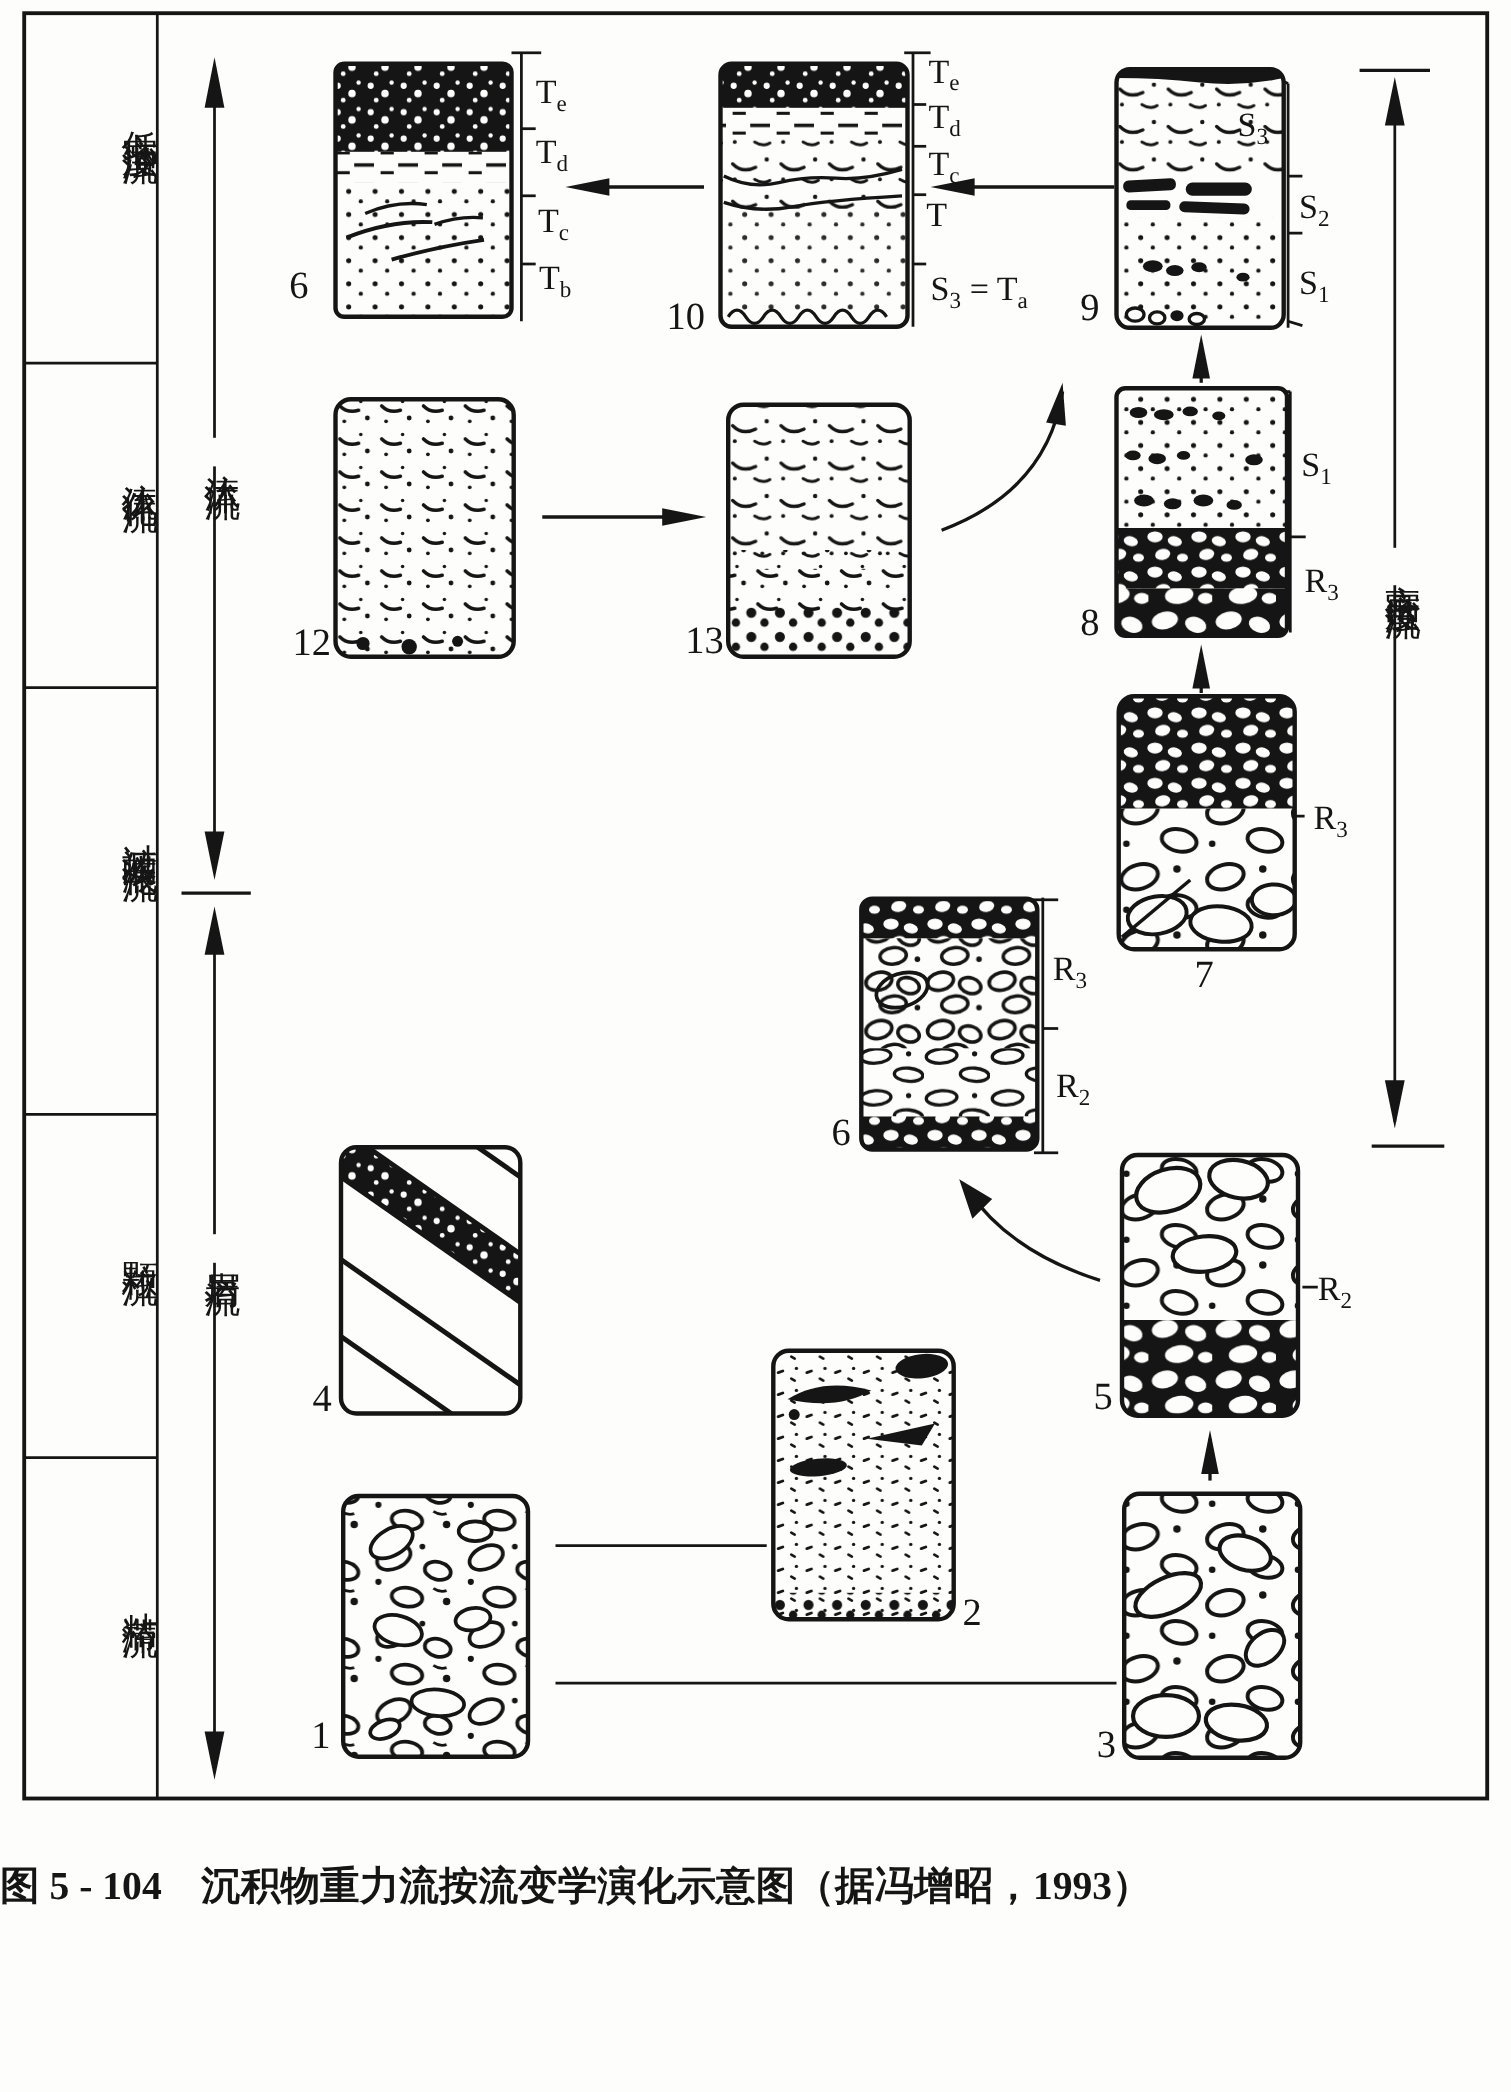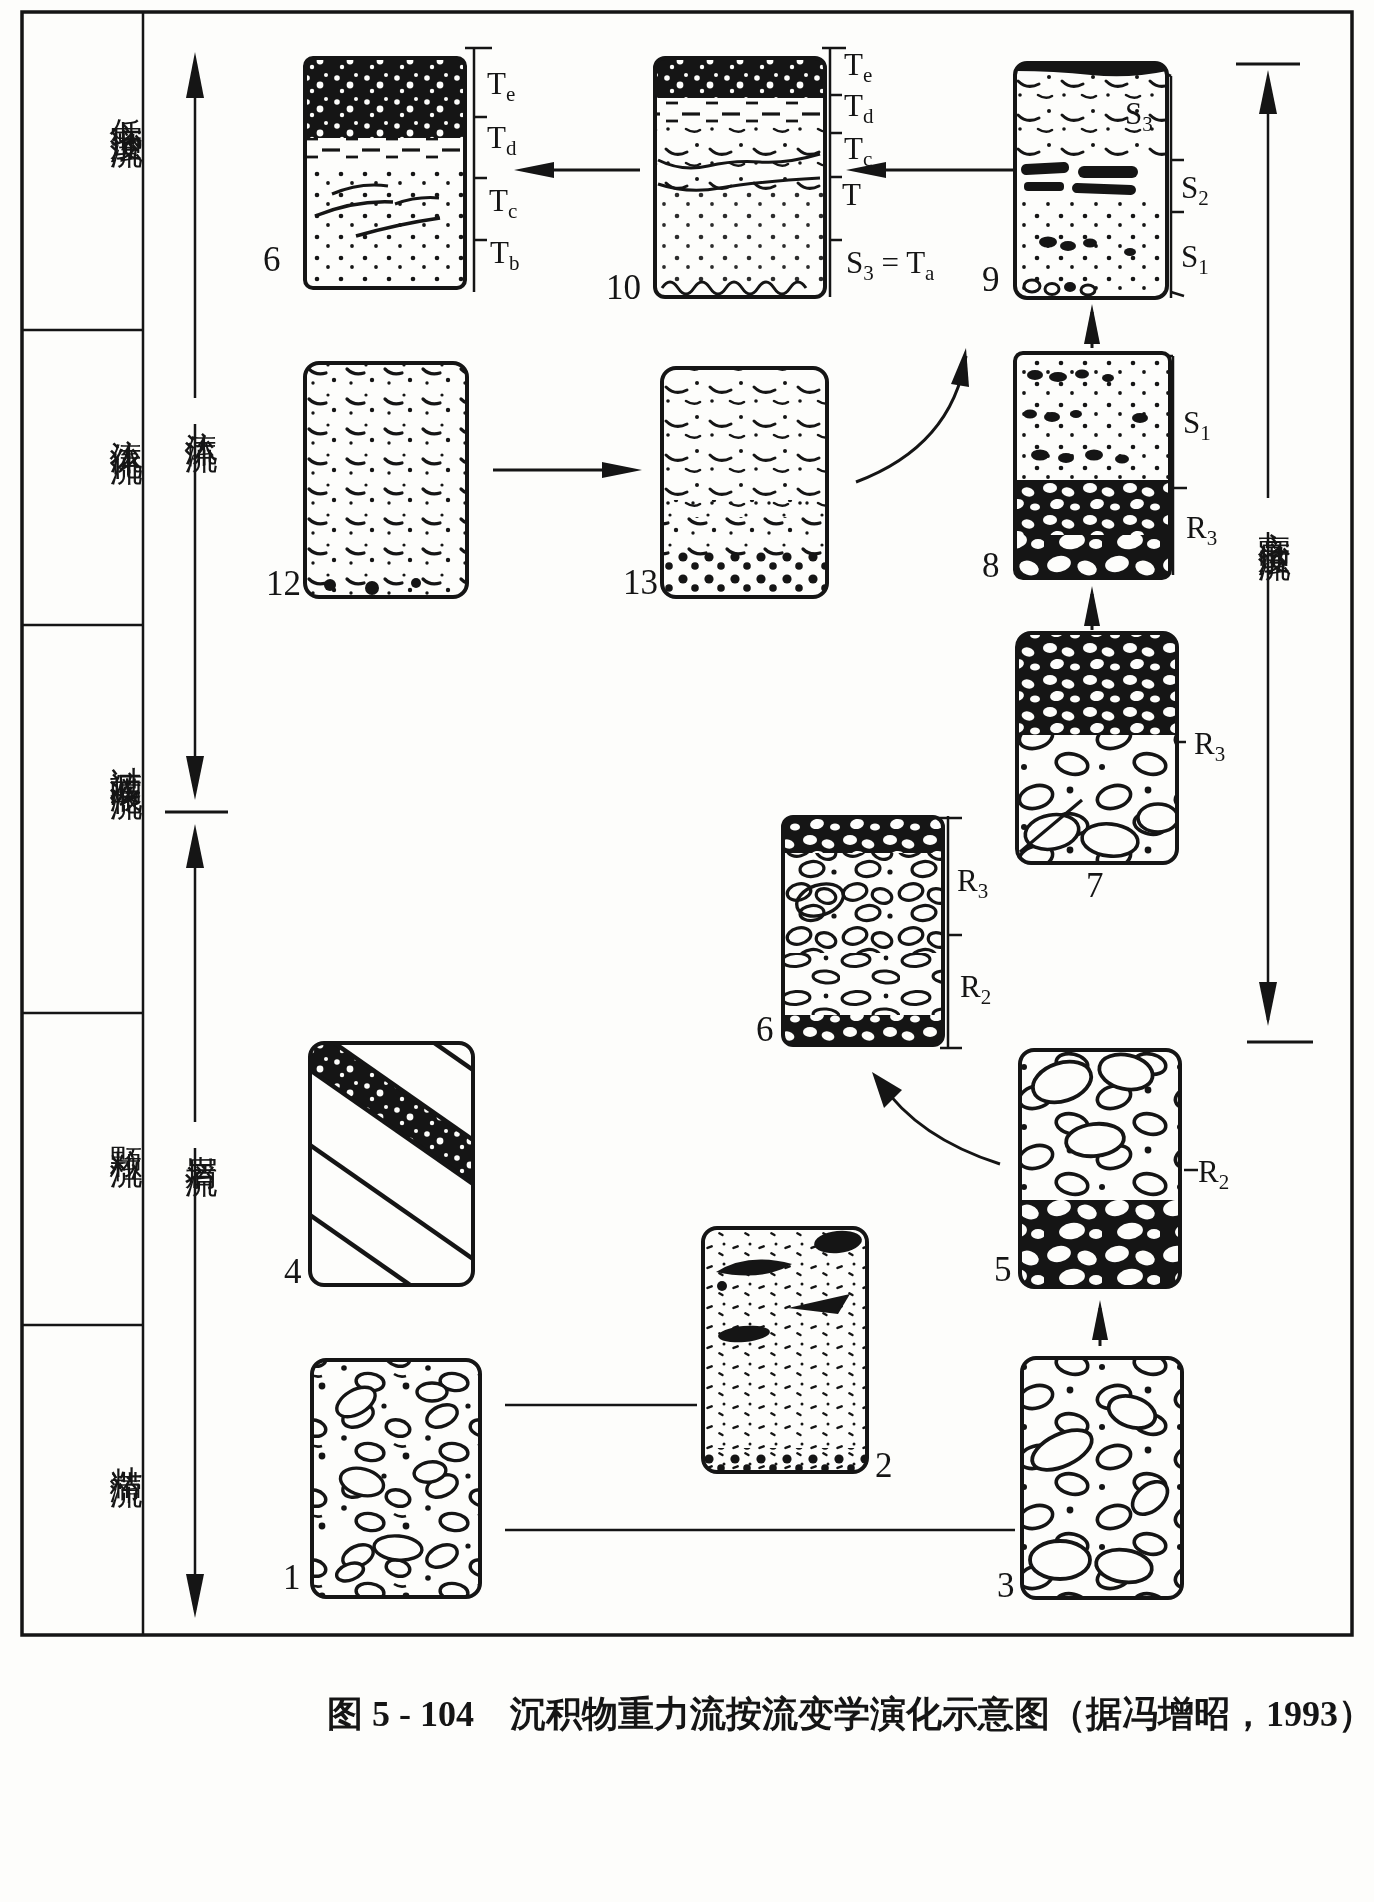--- a/index.html
+++ b/index.html
@@ -6,21 +6,21 @@
   .stage{position:relative;width:1374px;height:1902px;background:#fdfdfb;overflow:hidden;
          font-family:"Liberation Serif","DejaVu Serif",serif;color:#151515;}
   .stage svg.canvas{position:absolute;left:0;top:0;}
   .vtext{position:absolute;writing-mode:vertical-rl;text-orientation:upright;
          font-size:33px;letter-spacing:4px;line-height:1;text-align:center;white-space:nowrap;}
   .rowlab{left:24px;width:118px;}
   .axlab{width:44px;background:#fdfdfb;padding:7px 0;text-align:center;}
   .slabel{position:absolute;font-size:31px;white-space:nowrap;}
   .slabel sub{font-size:21px;}
   .colnum{position:absolute;font-size:35px;}
-  .cap{position:absolute;left:0;width:1374px;text-align:right;white-space:nowrap;}
+  .cap{position:absolute;left:0;width:1374px;text-align:left;white-space:nowrap;}
   .cap.title{font-size:36px;font-weight:bold;}
   .cap.leg{font-size:31px;}
 </style>
 </head>
 <body>
 
 <div class="stage">
 
 <svg class="canvas" width="1374" height="1902" viewBox="0 0 1374 1902">
   <defs>

